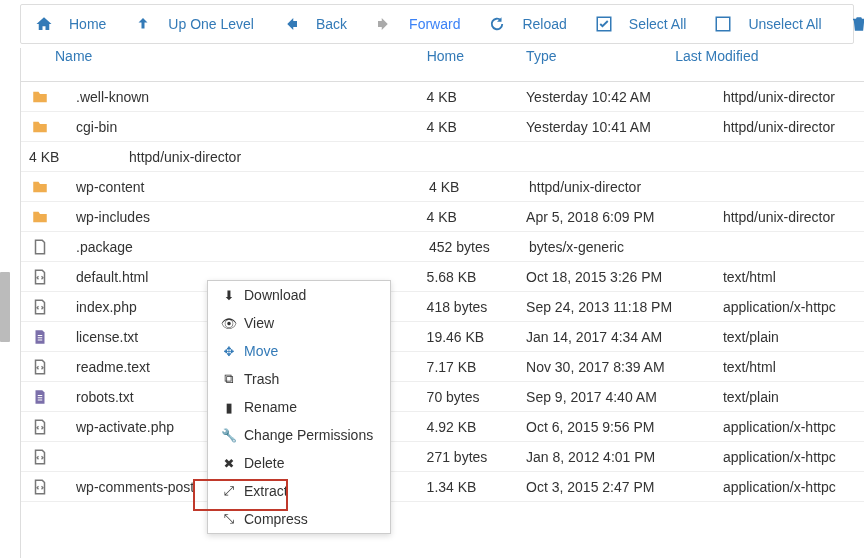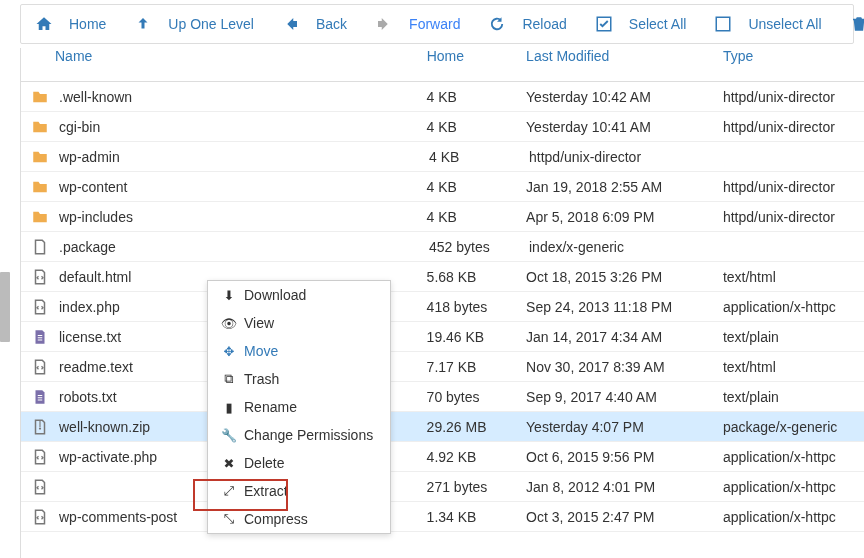--- a/index.html
+++ b/index.html
@@ -13,21 +13,21 @@
 .th { color: #337ab7; font-size: 14px; padding-left: 8px; }
 .col-name { width: 400px; padding-left: 34px !important; }
 .col-size { width: 100px; }
 .col-mod { width: 198px; }
 .col-type { width: 150px; }
 .tbody { }
 .tr { display: flex; align-items: center; height: 30px; border-bottom: 1px solid #eee; cursor: pointer; }
 .tr.selected { background: #d6ecff; }
 .td { font-size: 14px; color: #333; padding-left: 8px; overflow: hidden; white-space: nowrap; }
 .td.col-name { padding-left: 10px !important; display: flex; align-items: center; gap: 10px; }
-.name-text { white-space: nowrap; }
+.name-text { white-space: nowrap; margin-left: 17px; }
 .icon { width: 18px; height: 18px; display: inline-flex; align-items: center; justify-content: center; flex-shrink: 0; }
 .icon svg { width: 18px; height: 18px; }
 .leftbar { position: absolute; left: 0; top: 272px; width: 10px; height: 70px; background: #bbb; border-radius: 1px; }
 .context-menu { position: absolute; left: 207px; top: 280px; width: 184px; background: #fff; border: 1px solid #ccc; box-shadow: 0 2px 6px rgba(0,0,0,0.15); z-index: 100; }
 .context-item { display: flex; align-items: center; gap: 8px; padding: 6px 14px; font-size: 14px; color: #333; cursor: pointer; }
 .context-item.blue { color: #337ab7; }
 .context-item .ci-icon { width: 14px; display: inline-flex; justify-content: center; font-size: 13px; }
 .extract-box { position: absolute; left: 193px; top: 479px; width: 95px; height: 32px; border: 2px solid #c0392b; z-index: 101; pointer-events: none; }
 </style>
 </head>
@@ -110,22 +110,22 @@
     <span>View Trash</span>
   </div>
   <div class="toolbar-sep"></div>
 
 </div>
 
 <div class="tbl-wrap">
   <div class="thead">
     <div class="th col-name">Name</div>
     <div class="th col-size">Home</div>
+    <div class="th col-type">Type</div>
     <div class="th col-mod">Last Modified</div>
-    <div class="th col-type">Type</div>
   </div>
   <div class="tbody" id="tbody">
       <div class="tr">
         <div class="td col-name">
           <span class="icon">
             <svg viewBox="0 0 24 24">
               <path fill="#f0ad4e" d="M3 5h7l2 3h9v11H3z"></path>
             </svg>
           </span>
           <span class="name-text">.well-known</span>
@@ -141,68 +141,59 @@
               <path fill="#f0ad4e" d="M3 5h7l2 3h9v11H3z"></path>
             </svg>
           </span>
           <span class="name-text">cgi-bin</span>
         </div>
         <div class="td col-size">4 KB</div>
         <div class="td col-mod">Yesterday 10:41 AM</div>
         <div class="td col-type">httpd/unix-director</div>
       </div>
       <div class="tr">
+        <div class="td col-size">4 KB</div>
+        <div class="td col-type">httpd/unix-director</div>
+      </div>
+      <div class="tr">
         <div class="td col-name">
           <span class="icon">
             <svg viewBox="0 0 24 24">
               <path fill="#f0ad4e" d="M3 5h7l2 3h9v11H3z"></path>
             </svg>
           </span>
-          <span class="name-text">wp-admin</span>
+          <span class="name-text">wp-content</span>
         </div>
         <div class="td col-size">4 KB</div>
         <div class="td col-type">httpd/unix-director</div>
       </div>
       <div class="tr">
         <div class="td col-name">
           <span class="icon">
             <svg viewBox="0 0 24 24">
               <path fill="#f0ad4e" d="M3 5h7l2 3h9v11H3z"></path>
             </svg>
           </span>
-          <span class="name-text">wp-content</span>
-        </div>
-        <div class="td col-size">4 KB</div>
-        <div class="td col-mod">Jan 19, 2018 2:55 AM</div>
-        <div class="td col-type">httpd/unix-director</div>
-      </div>
-      <div class="tr">
-        <div class="td col-name">
-          <span class="icon">
-            <svg viewBox="0 0 24 24">
-              <path fill="#f0ad4e" d="M3 5h7l2 3h9v11H3z"></path>
-            </svg>
-          </span>
           <span class="name-text">wp-includes</span>
         </div>
         <div class="td col-size">4 KB</div>
         <div class="td col-mod">Apr 5, 2018 6:09 PM</div>
         <div class="td col-type">httpd/unix-director</div>
       </div>
       <div class="tr">
         <div class="td col-name">
           <span class="icon">
             <svg viewBox="0 0 24 24">
               <path fill="none" stroke="#777" stroke-width="2" d="M6 3h9l3 3v15H6z"></path>
             </svg>
           </span>
           <span class="name-text">.package</span>
         </div>
         <div class="td col-size">452 bytes</div>
-        <div class="td col-type">index/x-generic</div>
+        <div class="td col-type">bytes/x-generic</div>
       </div>
       <div class="tr">
         <div class="td col-name">
           <span class="icon">
             <svg viewBox="0 0 24 24">
               <path fill="none" stroke="#777" stroke-width="2" d="M6 3h9l3 3v15H6z"></path>
               <path fill="none" stroke="#777" stroke-width="1.7" d="M10 11l-2 2 2 2M14 11l2 2-2 2"></path>
             </svg>
           </span>
           <span class="name-text">default.html</span>
@@ -260,35 +251,20 @@
               <path fill="#7b6faa" d="M6 3h9l3 3v15H6z"></path>
               <path stroke="#fff" stroke-width="1.5" d="M9 10h6M9 13h6M9 16h6"></path>
             </svg>
           </span>
           <span class="name-text">robots.txt</span>
         </div>
         <div class="td col-size">70 bytes</div>
         <div class="td col-mod">Sep 9, 2017 4:40 AM</div>
         <div class="td col-type">text/plain</div>
       </div>
-      <div class="tr selected">
-        <div class="td col-name">
-          <span class="icon">
-            <svg viewBox="0 0 24 24">
-              <path fill="none" stroke="#777" stroke-width="2" d="M6 3h9l3 3v15H6z"></path>
-              <path stroke="#777" stroke-width="1.5" d="M12 3v9"></path>
-              <circle cx="12" cy="14" r="1.5" fill="#777"></circle>
-            </svg>
-          </span>
-          <span class="name-text">well-known.zip</span>
-        </div>
-        <div class="td col-size">29.26 MB</div>
-        <div class="td col-mod">Yesterday 4:07 PM</div>
-        <div class="td col-type">package/x-generic</div>
-      </div>
       <div class="tr">
         <div class="td col-name">
           <span class="icon">
             <svg viewBox="0 0 24 24">
               <path fill="none" stroke="#777" stroke-width="2" d="M6 3h9l3 3v15H6z"></path>
               <path fill="none" stroke="#777" stroke-width="1.7" d="M10 11l-2 2 2 2M14 11l2 2-2 2"></path>
             </svg>
           </span>
           <span class="name-text">wp-activate.php</span>
         </div>

